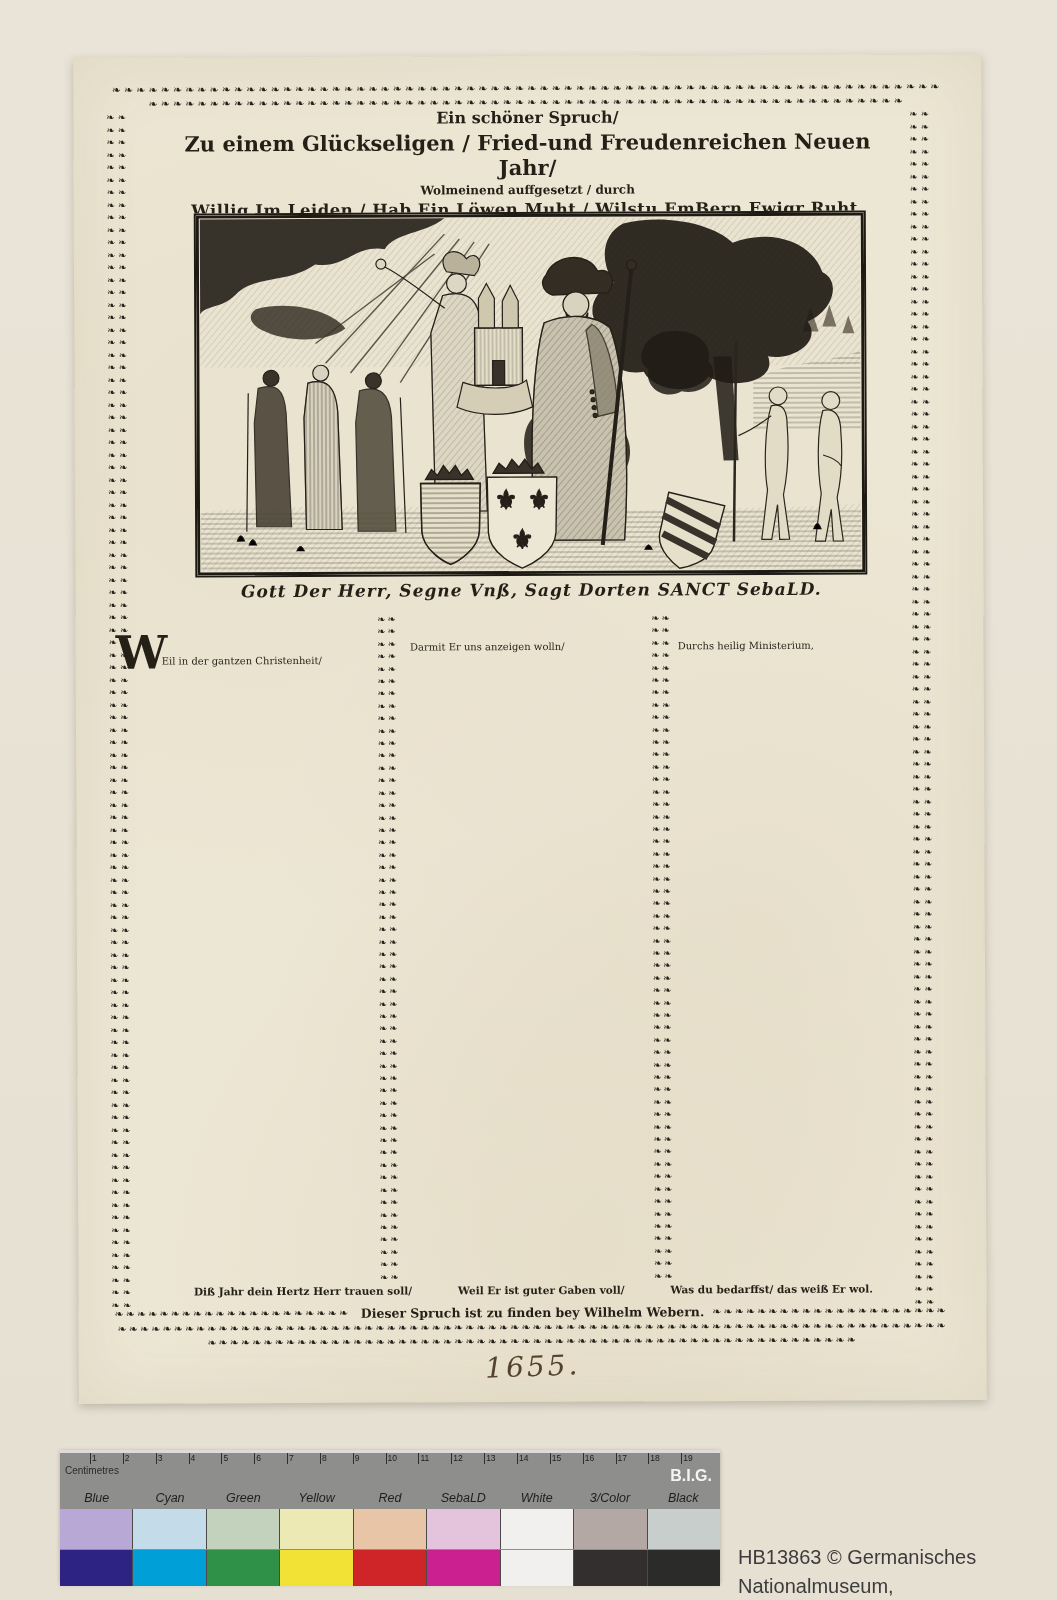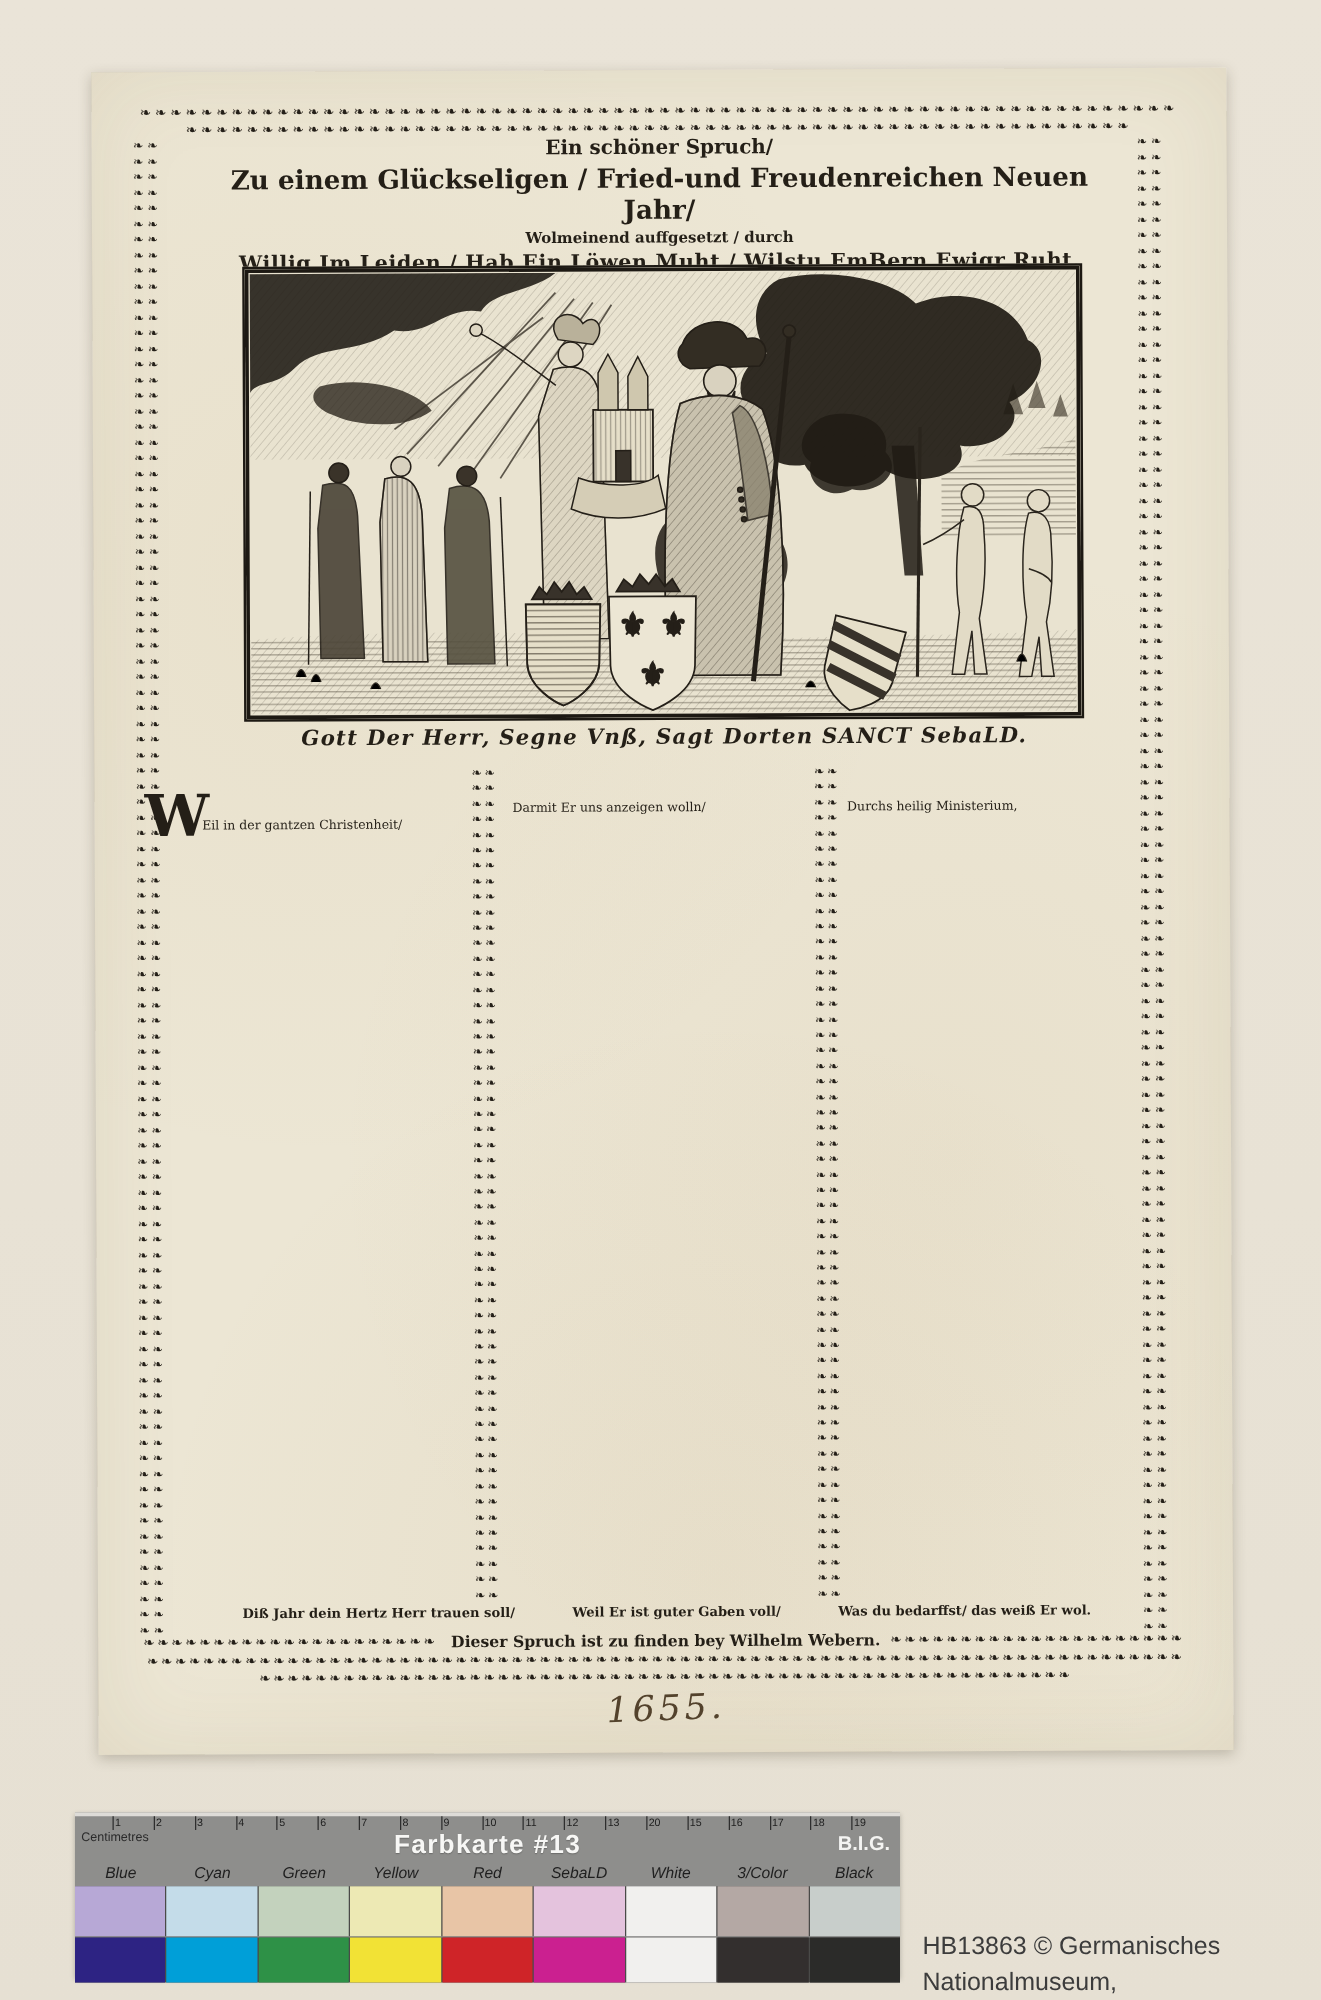--- a/index.html
+++ b/index.html
@@ -265,29 +265,28 @@
         <div>4</div>
         <div>5</div>
         <div>6</div>
         <div>7</div>
         <div>8</div>
         <div>9</div>
         <div>10</div>
         <div>11</div>
         <div>12</div>
         <div>13</div>
-        <div>20</div>
+        <div>14</div>
         <div>15</div>
         <div>16</div>
         <div>17</div>
         <div>18</div>
         <div>19</div>
       </div>
     <div id="cm-label">Centimetres</div>
-    <div id="card-title">Farbkarte #13</div>
     <div id="card-brand">B.I.G.</div>
     <div id="card-labels">
         <div>Blue</div>
         <div>Cyan</div>
         <div>Green</div>
         <div>Yellow</div>
         <div>Red</div>
         <div>SebaLD</div>
         <div>White</div>
         <div>3/Color</div>

